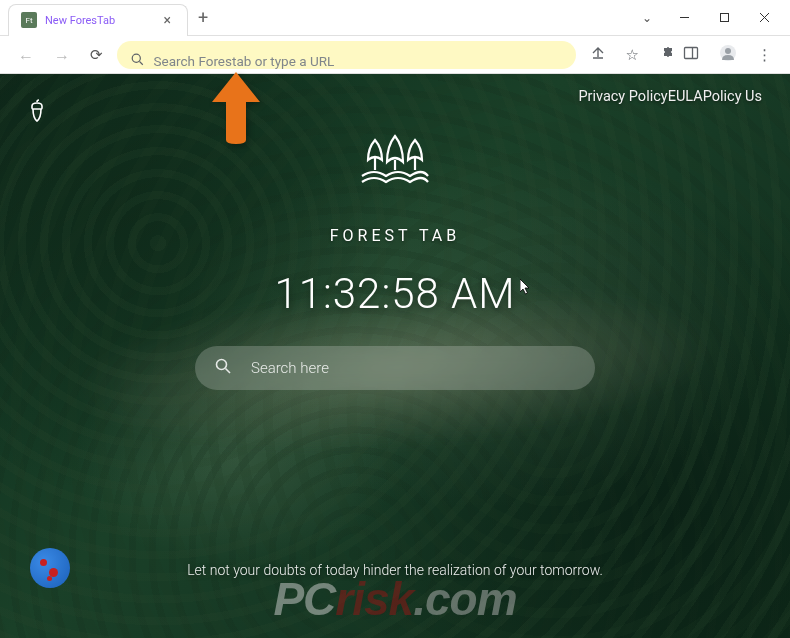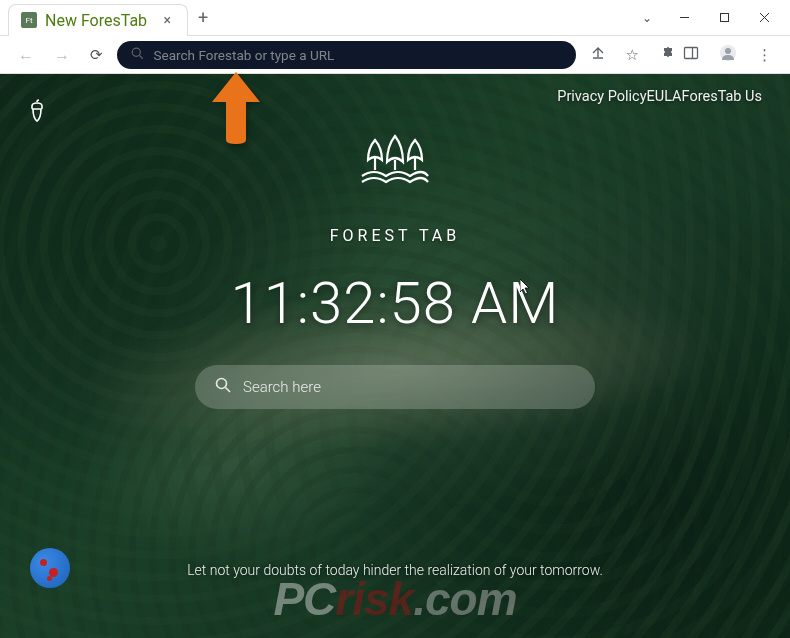--- a/index.html
+++ b/index.html
@@ -40,22 +40,22 @@
       background: #5a7a5a;
       border-radius: 2px;
       margin-right: 8px;
       display: flex;
       align-items: center;
       justify-content: center;
       font-size: 8px;
       color: #fff;
     }
     .tab-title {
-      font-size: 16px;
-      color: #4d7c0f;
+      font-size: 11px;
+      color: #8b5cf6;
       flex: 1;
       white-space: nowrap;
       overflow: hidden;
     }
     .tab-close {
       font-size: 14px;
       color: #666;
       padding: 0 4px;
       cursor: pointer;
     }
@@ -99,24 +99,24 @@
     }
     .reload-btn {
       color: #555;
       font-size: 15px;
       padding: 4px 6px;
       cursor: pointer;
     }
     .omnibox {
       flex: 1;
       height: 28px;
-      background: #0f172a;
+      background: #fef9c3;
       border-radius: 14px;
       display: flex;
-      align-items: center;
+      align-items: flex-end;
       padding: 0 14px;
       gap: 10px;
     }
     .omnibox-icon {
       font-size: 13px;
       color: #5f6368;
     }
     .omnibox-text {
       font-size: 13.5px;
       color: #80868b;
@@ -217,37 +217,37 @@
       font-size: 16px;
       letter-spacing: 4px;
       font-weight: 400;
       margin-bottom: 24px;
       text-shadow: 0 1px 3px rgba(0,0,0,0.4);
       margin-top: 28px;
     }
     
     .clock {
       color: #fff;
-      font-size: 58px;
+      font-size: 42px;
       font-weight: 300;
       letter-spacing: 1px;
       margin-bottom: 28px;
       text-shadow: 0 2px 6px rgba(0,0,0,0.4);
     }
     
     .search-pill {
       width: 400px;
       height: 44px;
       background: rgba(255,255,255,0.2);
       backdrop-filter: blur(8px);
       border-radius: 22px;
       display: flex;
       align-items: center;
       padding: 0 20px;
-      gap: 12px;
+      gap: 20px;
     }
     .search-pill-icon {
       color: rgba(255,255,255,0.85);
     }
     .search-pill-text {
       color: rgba(255,255,255,0.85);
       font-size: 15px;
       font-weight: 300;
     }
     
@@ -413,21 +413,21 @@
   <div class="acorn-icon">
     <svg width="26" height="26" viewBox="0 0 26 26">
       <path d="M13 4 Q13 2 15 2 M8 8 Q8 5 13 5 Q18 5 18 8 L18 10 Q18 11 17 11 L9 11 Q8 11 8 10 Z" stroke="#fff" stroke-width="1.6" fill="none"></path>
       <path d="M9 11 Q9 20 13 23 Q17 20 17 11" stroke="#fff" stroke-width="1.6" fill="none"></path>
     </svg>
   </div>
 
   <div class="top-nav">
     <span class="top-nav-link">Privacy Policy</span>
     <span class="top-nav-link">EULA</span>
-    <span class="top-nav-link">ForesTab Us</span>
+    <span class="top-nav-link">Policy Us</span>
   </div>
 
   <div class="center-content">
     <div class="logo-trees">
       <svg width="82" height="56" viewBox="0 0 82 56">
         <path d="M21 6 Q14 14 14 26 Q21 20 28 26 Q28 14 21 6 Z" stroke="#fff" stroke-width="2.2" fill="none"></path>
         <path d="M41 2 Q33 12 33 28 Q41 20 49 28 Q49 12 41 2 Z" stroke="#fff" stroke-width="2.2" fill="none"></path>
         <path d="M61 6 Q54 14 54 26 Q61 20 68 26 Q68 14 61 6 Z" stroke="#fff" stroke-width="2.2" fill="none"></path>
         <line x1="21" y1="24" x2="21" y2="36" stroke="#fff" stroke-width="2.2"></line>
         <line x1="41" y1="26" x2="41" y2="36" stroke="#fff" stroke-width="2.2"></line>

